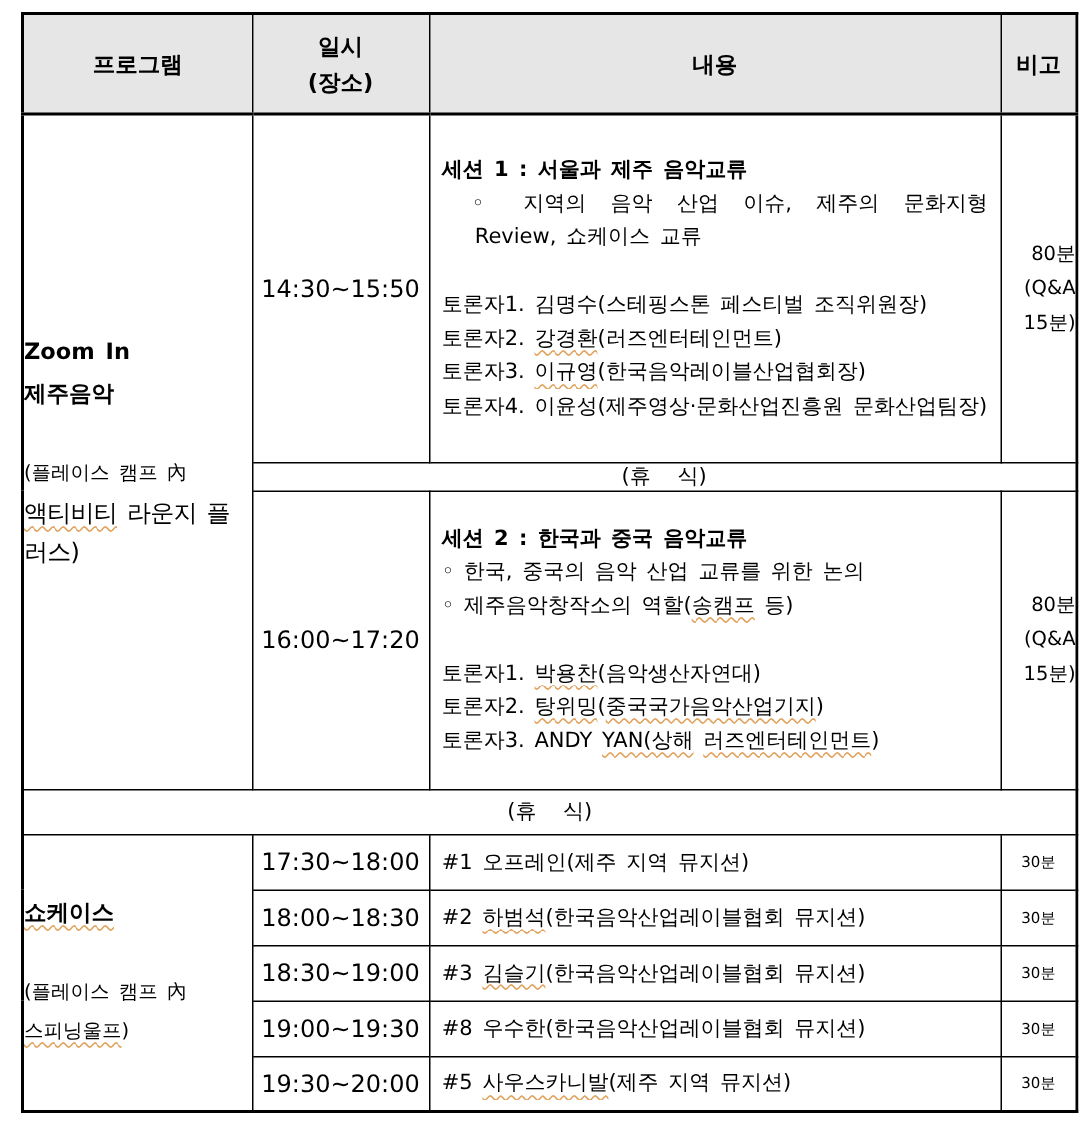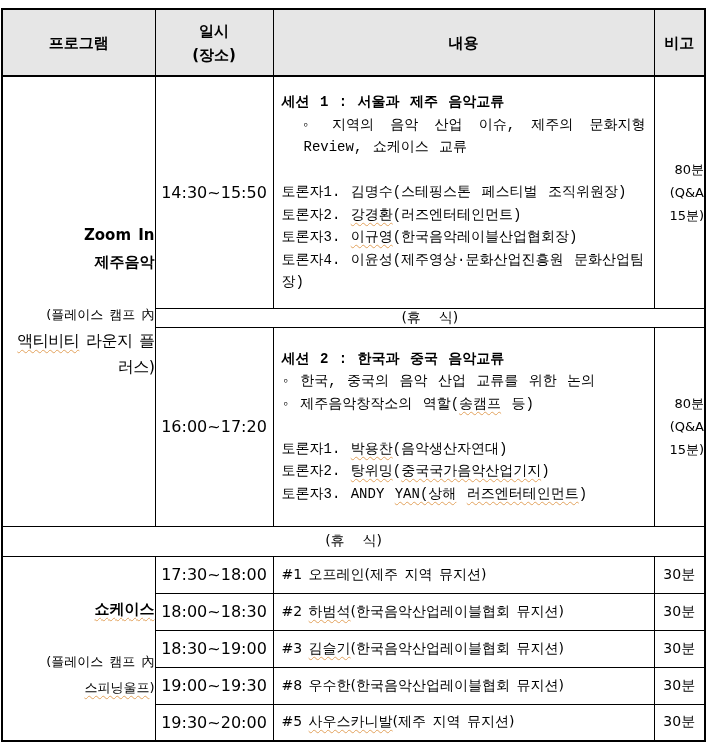--- a/index.html
+++ b/index.html
@@ -7,21 +7,21 @@
     --header-bg:#e6e6e6;
     --wavy:#e2a25c;
   }
   html,body{margin:0;padding:0;background:#ffffff;}
   body{
     width:719px;height:749px;position:relative;
     font-family:"DejaVu Sans","Liberation Sans",sans-serif;
     color:#000;
   }
   table.schedule{
-    position:absolute;left:1px;top:8px;
+    position:absolute;left:14px;top:8px;
     width:703px;
     border-collapse:collapse;
     table-layout:fixed;
     border:2px solid var(--border);
   }
   td,th{
     border:1px solid var(--border);
     padding:0;
     vertical-align:middle;
     overflow:hidden;
@@ -35,34 +35,33 @@
     border-bottom:2px solid var(--border);
     line-height:24px;
   }
   tr.r-session1{height:232px;}
   tr.r-rest1{height:19px;}
   tr.r-session2{height:199px;}
   tr.r-rest2{height:30px;}
   tr.r-show{height:37px;}
 
   td.program-cell{
-    text-align:right;
+    text-align:left;
     font-size:13px;
   }
   td.program-cell .line{line-height:26px;min-height:26px;word-spacing:2px;}
   td.program-cell .line .bold{font-size:15px;}
 
   td.time-cell{
     text-align:center;
     font-size:16px;
   }
   td.content-cell{
     padding:4px 8px 4px 8px;
     font-size:14px;
-    font-family:Liberation Mono, monospace;
   }
   td.content-cell .line{
     line-height:22.5px;min-height:22.5px;
     word-spacing:2px;
   }
   td.note-cell{
     text-align:right;
     font-size:13px;
   }
   td.note-cell .line{line-height:23px;min-height:23px;}
@@ -72,21 +71,21 @@
     white-space:pre;
     margin-left:20px;
   }
   td.show-content{
     padding:0 8px;
     font-size:14px;
     word-spacing:2px;
   }
   td.show-note{
     text-align:center;
-    font-size:14px;
+    font-size:10px;
   }
   .bold{font-weight:bold;}
   .wavy{
     text-decoration-line:underline;
     text-decoration-style:wavy;
     text-decoration-color:var(--wavy);
     text-decoration-thickness:1px;
     text-underline-offset:3px;
   }
   .line.justify{text-align:justify;text-align-last:justify;margin-left:20px;}

